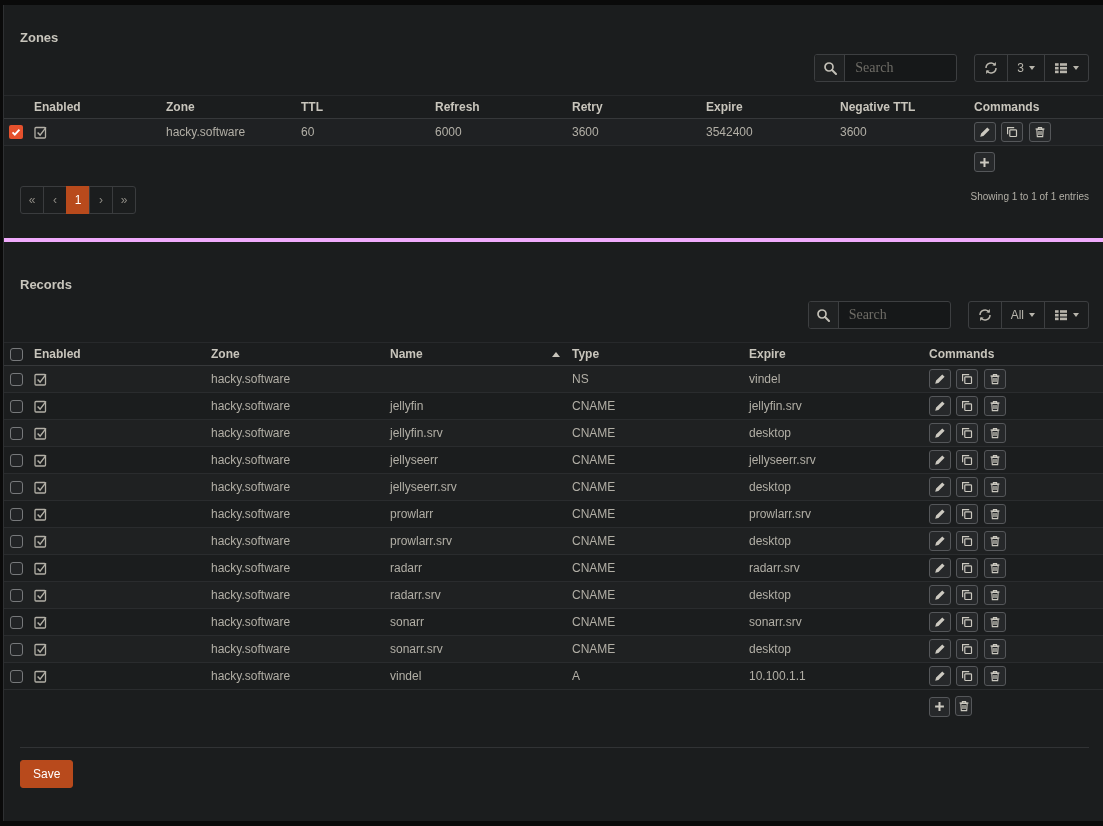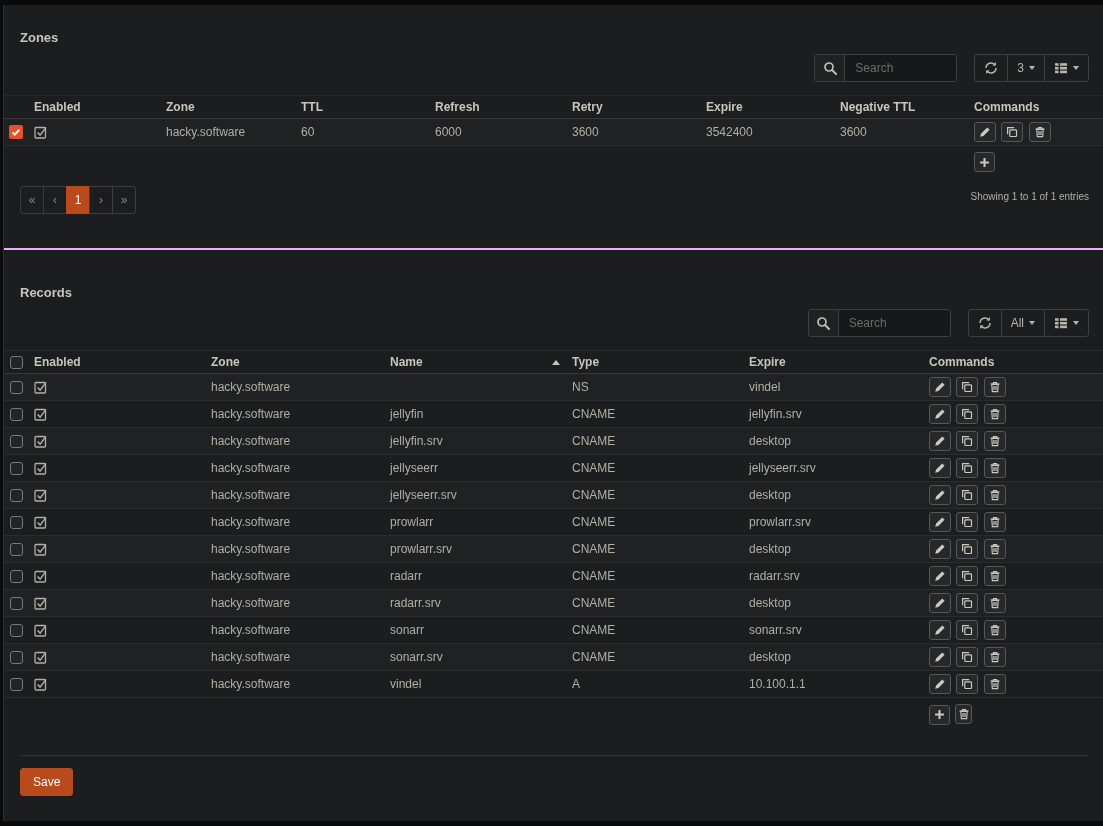--- a/index.html
+++ b/index.html
@@ -21,21 +21,21 @@
     font-family:"Liberation Sans","DejaVu Sans",sans-serif;
     font-size:12px;color:var(--txt-cell);
   }
   .panel{
     margin:5px 0 5px 3px;
     width:1100px;min-height:816px;
     background:var(--panel-bg);
     border-left:1px solid #2e3032;
   }
   section{display:block;}
-  .sect-zones{padding-top:26px;padding-bottom:34px;border-bottom:2px solid #f0abfc;}
+  .sect-zones{padding-top:26px;padding-bottom:24px;border-bottom:4px solid #f0abfc;}
   .sect-records{padding-top:36px;}
   h2.sect-title{
     margin:0 14px 0 16px;font-size:13px;line-height:13px;
     font-weight:700;color:var(--txt-head);
   }
   
   .toolbar{
     margin:10px 14px 0 16px;height:28px;
     display:flex;justify-content:flex-end;align-items:center;gap:17px;
   }
@@ -44,22 +44,22 @@
     border:1px solid var(--ctl-border);border-radius:3px;
     background:#161819;overflow:hidden;
   }
   .search-addon{
     width:30px;display:flex;align-items:center;justify-content:center;
     background:#1f2122;border-right:1px solid var(--ctl-border);
     color:#c2bfb6;cursor:pointer;
   }
   .search-group input{
     flex:1;min-width:0;border:0;outline:none;background:transparent;
-    color:#b8b5ac;font-size:12px;padding:0 10px;
-    font-family:Liberation Sans, sans-serif;
+    color:#b8b5ac;font-size:14px;padding:0 10px;
+    font-family:Liberation Serif, serif;
   }
   .search-group input::placeholder{color:#6e6c66;}
   .btn-group{display:inline-flex;}
   .tb-btn{
     height:28px;padding:0 9px;
     display:inline-flex;align-items:center;justify-content:center;gap:5px;
     background:transparent;border:1px solid var(--ctl-border);
     color:#b8b5ac;font-size:12px;cursor:pointer;
     font-family:inherit;
   }

